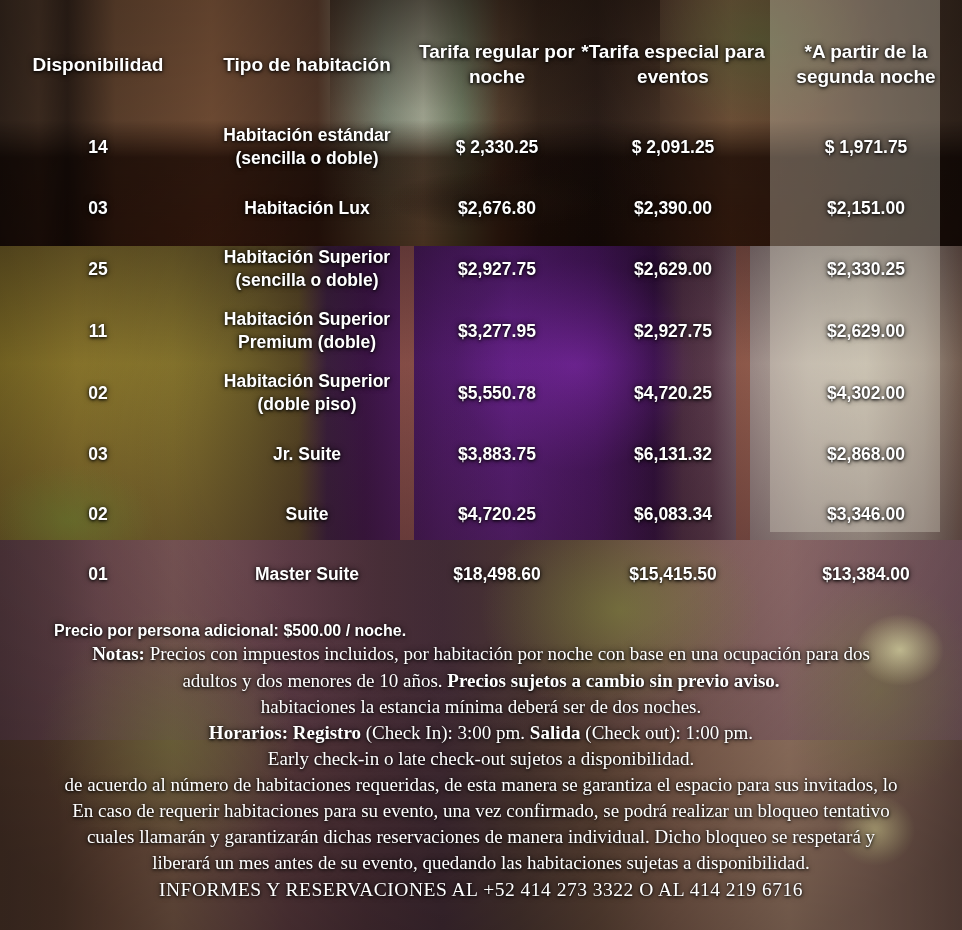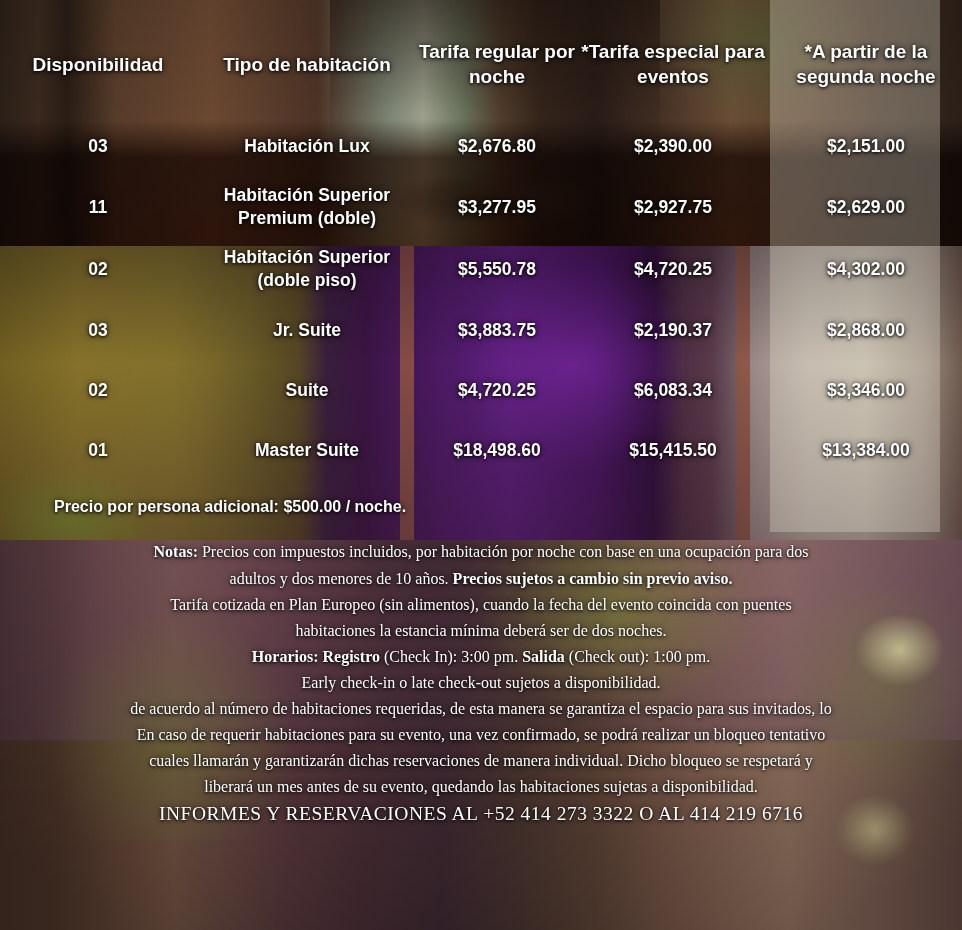--- a/index.html
+++ b/index.html
@@ -144,24 +144,23 @@
   .cell-type { font-size: 17.5px; }
 
   .extra-person {
     margin: 18px 0 0 54px;
     font-size: 16px;
     font-weight: bold;
     text-shadow: 0 1px 3px rgba(0,0,0,.95), 0 0 6px rgba(0,0,0,.7);
   }
 
   .notes {
-    margin-top: 22px;
     padding: 0 26px;
     font-family: "Liberation Serif", serif;
-    font-size: 16px;
+    font-size: 19px;
     line-height: 27px;
     text-align: center;
     text-shadow: 0 1px 3px rgba(0,0,0,.95), 0 0 6px rgba(0,0,0,.7);
   }
   .notes p { margin: 0; }
   .notes b { font-weight: bold; }
   .notes .tight { line-height: 26px; }
   .contact {
     font-family: "Liberation Serif", serif;
     font-size: 19.5px;
@@ -209,31 +208,51 @@
         <tr>
           <th>Disponibilidad</th>
           <th>Tipo de habitación</th>
           <th>Tarifa regular por noche</th>
           <th>*Tarifa especial para eventos</th>
           <th>*A partir de la segunda noche</th>
         </tr>
       </thead>
       <tbody>
 
+        <tr class="row-tall">
+          <td>14</td>
+          <td class="cell-type">
+            <div>Habitación estándar</div>
+            <div>(sencilla o doble)</div>
+          </td>
+          <td>$ 2,330.25</td>
+          <td>$ 2,091.25</td>
+          <td>$ 1,971.75</td>
+        </tr>
 
         <tr class="row-short">
           <td>03</td>
           <td class="cell-type">
             <div>Habitación Lux</div>
           </td>
           <td>$2,676.80</td>
           <td>$2,390.00</td>
           <td>$2,151.00</td>
         </tr>
 
+        <tr class="row-tall">
+          <td>25</td>
+          <td class="cell-type">
+            <div>Habitación Superior</div>
+            <div>(sencilla o doble)</div>
+          </td>
+          <td>$2,927.75</td>
+          <td>$2,629.00</td>
+          <td>$2,330.25</td>
+        </tr>
 
         <tr class="row-tall">
           <td>11</td>
           <td class="cell-type">
             <div>Habitación Superior</div>
             <div>Premium (doble)</div>
           </td>
           <td>$3,277.95</td>
           <td>$2,927.75</td>
           <td>$2,629.00</td>
@@ -249,21 +268,21 @@
           <td>$4,720.25</td>
           <td>$4,302.00</td>
         </tr>
 
         <tr class="row-short">
           <td>03</td>
           <td class="cell-type">
             <div>Jr. Suite</div>
           </td>
           <td>$3,883.75</td>
-          <td>$2,190.37</td>
+          <td>$6,131.32</td>
           <td>$2,868.00</td>
         </tr>
 
         <tr class="row-short">
           <td>02</td>
           <td class="cell-type">
             <div>Suite</div>
           </td>
           <td>$4,720.25</td>
           <td>$6,083.34</td>
@@ -281,21 +300,20 @@
         </tr>
 
       </tbody>
     </table>
 
     <div class="extra-person">Precio por persona adicional: $500.00 / noche.</div>
 
     <div class="notes">
       <p><b>Notas:</b><span> Precios con impuestos incluidos, por habitación por noche con  base en una ocupación para dos</span></p>
       <p><span>adultos y dos menores de 10 años. </span><b>Precios sujetos a cambio sin previo aviso.</b></p>
-      <p class="tight">Tarifa cotizada en Plan Europeo (sin alimentos), cuando la fecha del evento coincida con puentes</p>
       <p class="tight">habitaciones la estancia mínima deberá ser de dos noches.</p>
       <p class="tight"><b>Horarios: Registro</b><span> (Check In): 3:00 pm. </span><b>Salida</b><span> (Check out): 1:00 pm.</span></p>
       <p class="tight">Early check-in o late check-out sujetos a disponibilidad.</p>
       <p class="tight">de acuerdo al número de habitaciones requeridas, de esta manera se garantiza el espacio para sus invitados, lo</p>
       <p class="tight">En caso de requerir  habitaciones para su evento, una vez confirmado, se podrá realizar un bloqueo tentativo</p>
       <p class="tight">cuales llamarán y garantizarán dichas reservaciones de manera individual. Dicho bloqueo se respetará y</p>
       <p class="tight">liberará un mes antes de su evento, quedando las habitaciones sujetas a disponibilidad.</p>
     </div>
 
     <div class="contact">

